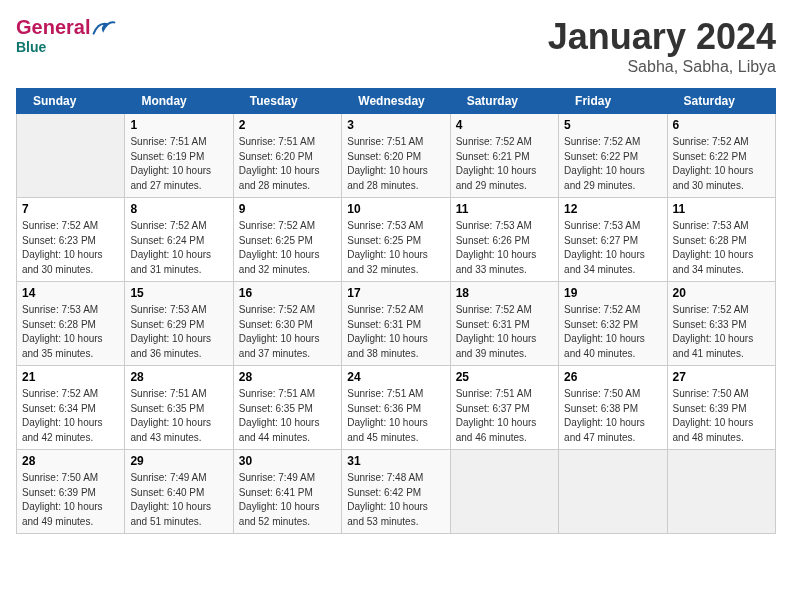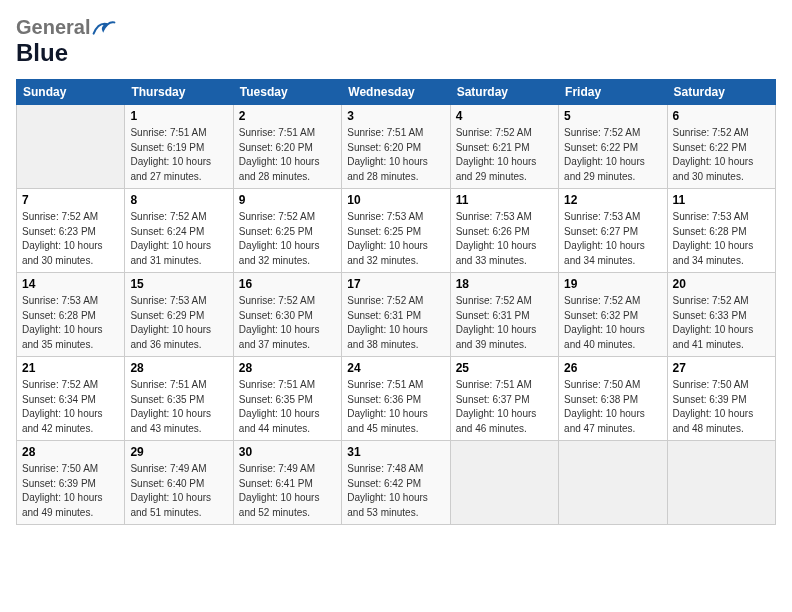--- a/index.html
+++ b/index.html
@@ -21,26 +21,26 @@
       flex-direction: column;
       align-items: flex-start;
     }
     .logo-text {
       display: flex;
       align-items: center;
     }
     .logo-general {
       font-size: 20px;
       font-weight: bold;
-      color: #737373;
+      color: #be185d;
     }
     .logo-blue {
-      font-size: 24px;
-      font-weight: bold;
-      color: #0f172a;
+      font-size: 14px;
+      font-weight: bold;
+      color: #0f766e;
     }
     .logo-bird {
       width: 24px;
       height: 20px;
       margin-left: 2px;
     }
     .title-block {
       text-align: right;
     }
     .month-title {
@@ -54,21 +54,21 @@
     }
     table {
       width: 100%;
       border-collapse: collapse;
       font-size: 11px;
     }
     thead tr th {
       background: #1a5fa8;
       color: #fff;
       text-align: left;
-      padding: 5px 6px;
+      padding: 5px 16px;
       font-size: 12px;
       font-weight: bold;
       border: 1px solid #1a5fa8;
     }
     tbody tr {
       vertical-align: top;
     }
     tbody tr td {
       border: 1px solid #ccc;
       padding: 4px 5px;
@@ -103,28 +103,30 @@
   <div class="logo">
     <div class="logo-text">
       <span class="logo-general">General</span>
       <svg class="logo-bird" viewBox="0 0 30 22" xmlns="http://www.w3.org/2000/svg">
         <path d="M2,18 Q8,4 18,6 Q12,10 14,14 Q20,2 28,4" stroke="#1a5fa8" stroke-width="2.5" fill="none" stroke-linecap="round"></path>
       </svg>
     </div>
     <span class="logo-blue">Blue</span>
   </div>
   <div class="title-block">
+    <div class="month-title">January 2024</div>
+    <div class="location">Sabha, Sabha, Libya</div>
   </div>
 </div>
 
 <table>
   <thead>
     <tr>
     <th>Sunday</th>
-        <th>Thursday</th>
+        <th>Monday</th>
         <th>Tuesday</th>
         <th>Wednesday</th>
         <th>Saturday</th>
         <th>Friday</th>
         <th>Saturday</th>
       </tr>
   </thead>
   <tbody id="calendar-body">
   <tr>
         <td class="empty-cell"></td>

